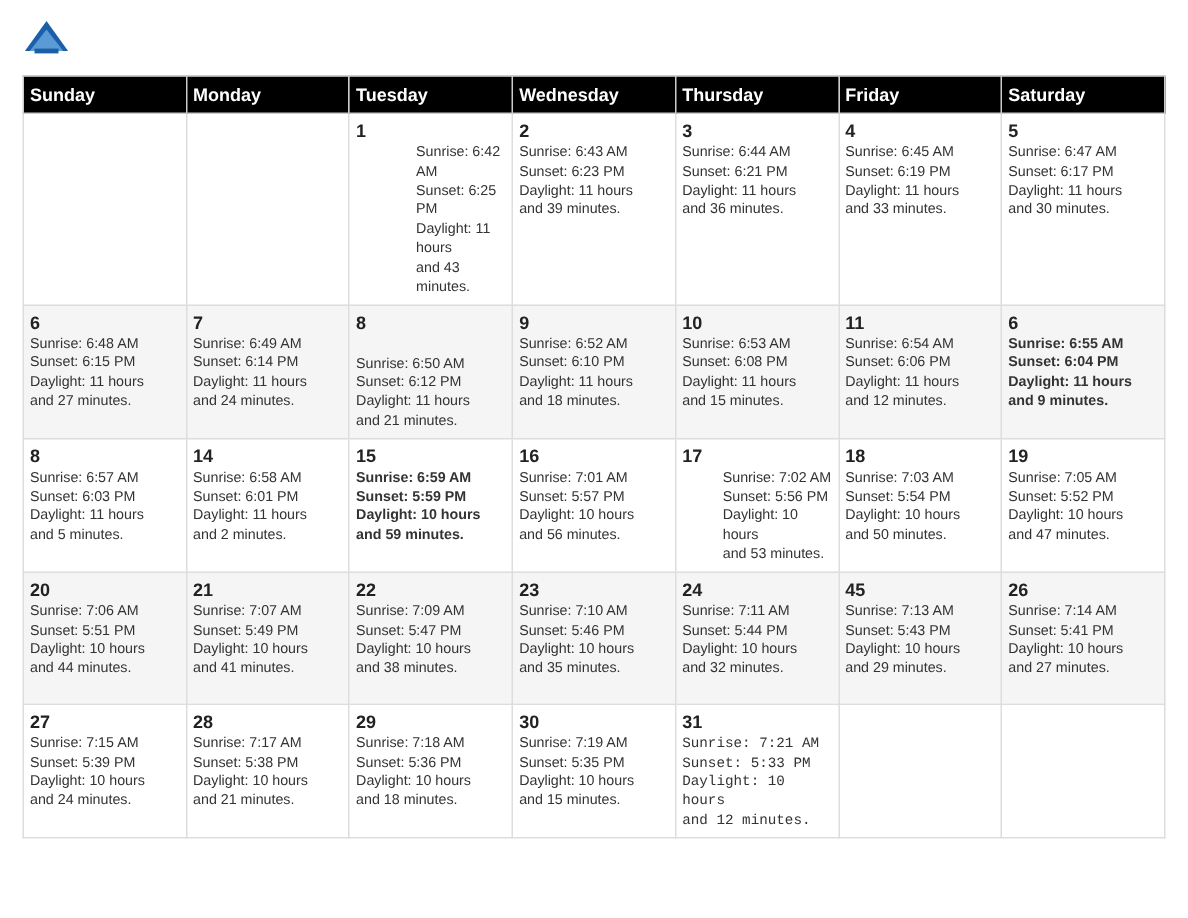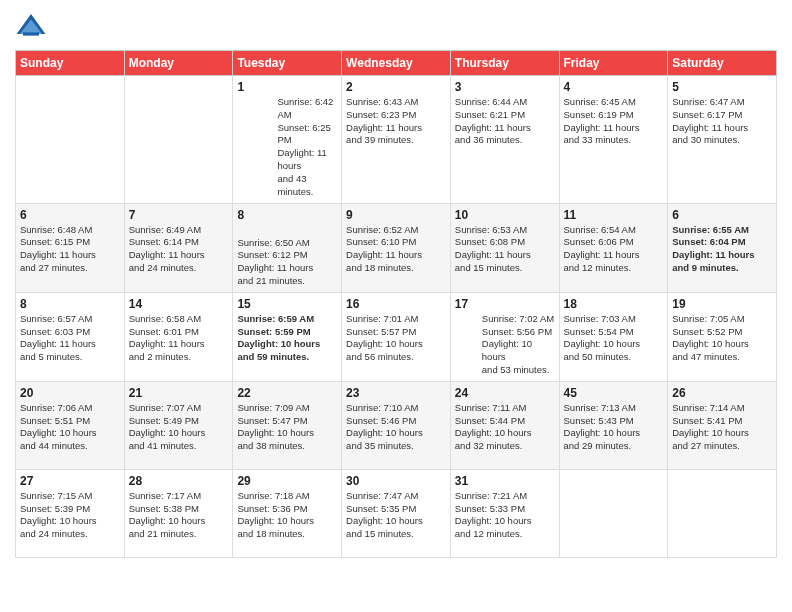--- a/index.html
+++ b/index.html
@@ -55,21 +55,21 @@
     .location {
       font-size: 14px;
       color: #555;
     }
     .calendar {
       width: 100%;
       border-collapse: collapse;
       table-layout: fixed;
     }
     .calendar thead tr th {
-      background: #ef4444;
+      background: #000000;
       color: #fff;
       font-size: 12px;
       font-weight: bold;
       padding: 5px 4px;
       text-align: left;
       border: 1px solid #ccc;
     }
     .calendar tbody tr td {
       border: 1px solid #ddd;
       vertical-align: top;
@@ -342,28 +342,28 @@
           </td>
           <td>
             <span class="day-number">29</span>
             <div class="day-info" style="white-space: pre-line;">Sunrise: 7:18 AM
 Sunset: 5:36 PM
 Daylight: 10 hours
 and 18 minutes.</div>
           </td>
           <td>
             <span class="day-number">30</span>
-            <div class="day-info" style="white-space: pre-line;">Sunrise: 7:47 AM
+            <div class="day-info" style="white-space: pre-line;">Sunrise: 7:19 AM
 Sunset: 5:35 PM
 Daylight: 10 hours
 and 15 minutes.</div>
           </td>
           <td>
             <span class="day-number">31</span>
-            <div class="day-info" style="white-space: pre-line;">Sunrise: 7:21 AM
+            <div class="day-info" style="white-space: pre-line; font-family: Liberation Mono, monospace;">Sunrise: 7:21 AM
 Sunset: 5:33 PM
 Daylight: 10 hours
 and 12 minutes.</div>
           </td>
           <td class="empty-cell"></td>
           <td class="empty-cell"></td>
         </tr>
       </tbody>
   </table>
 </div>

